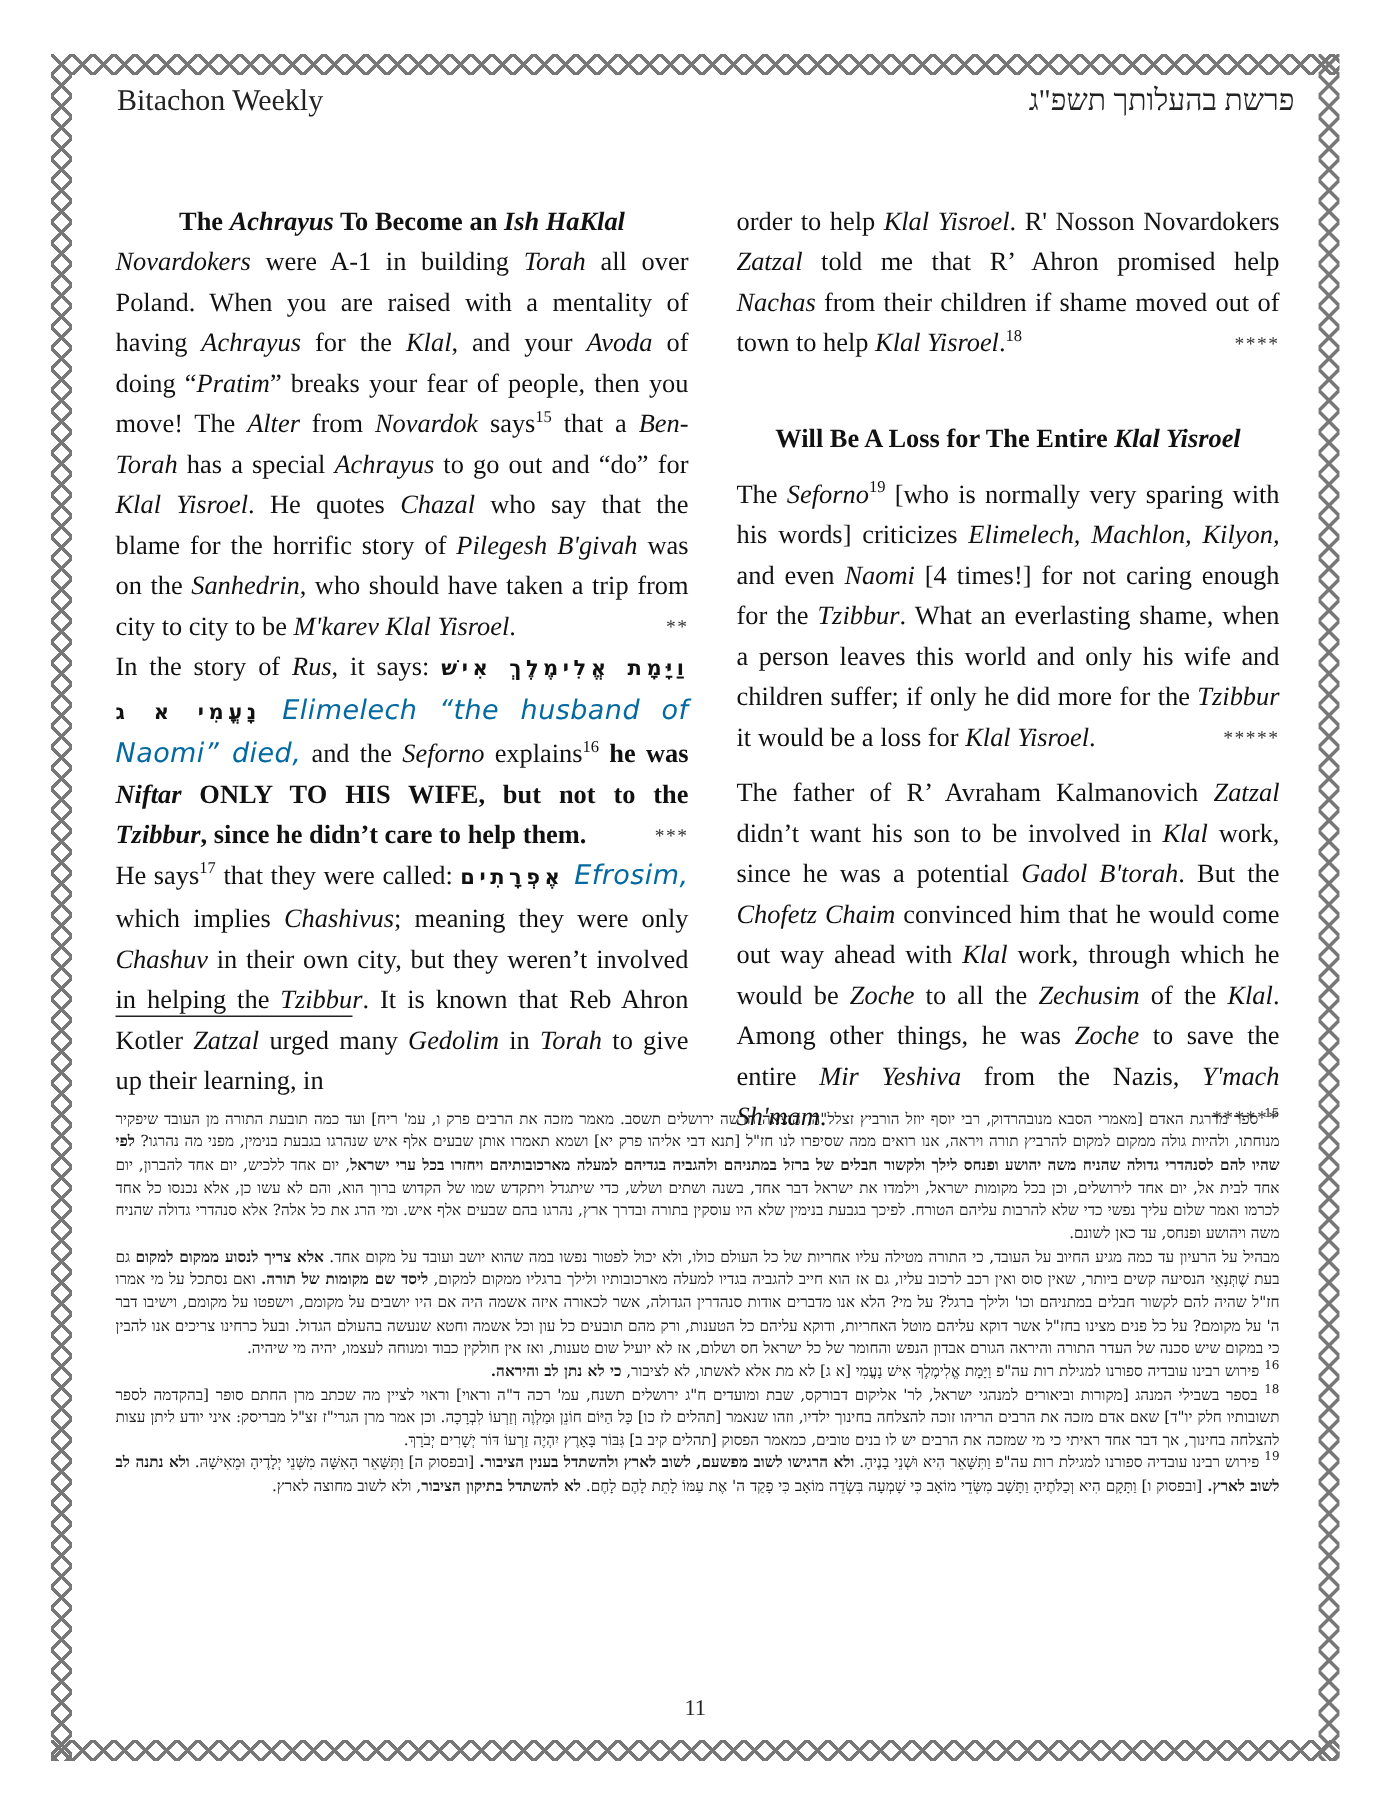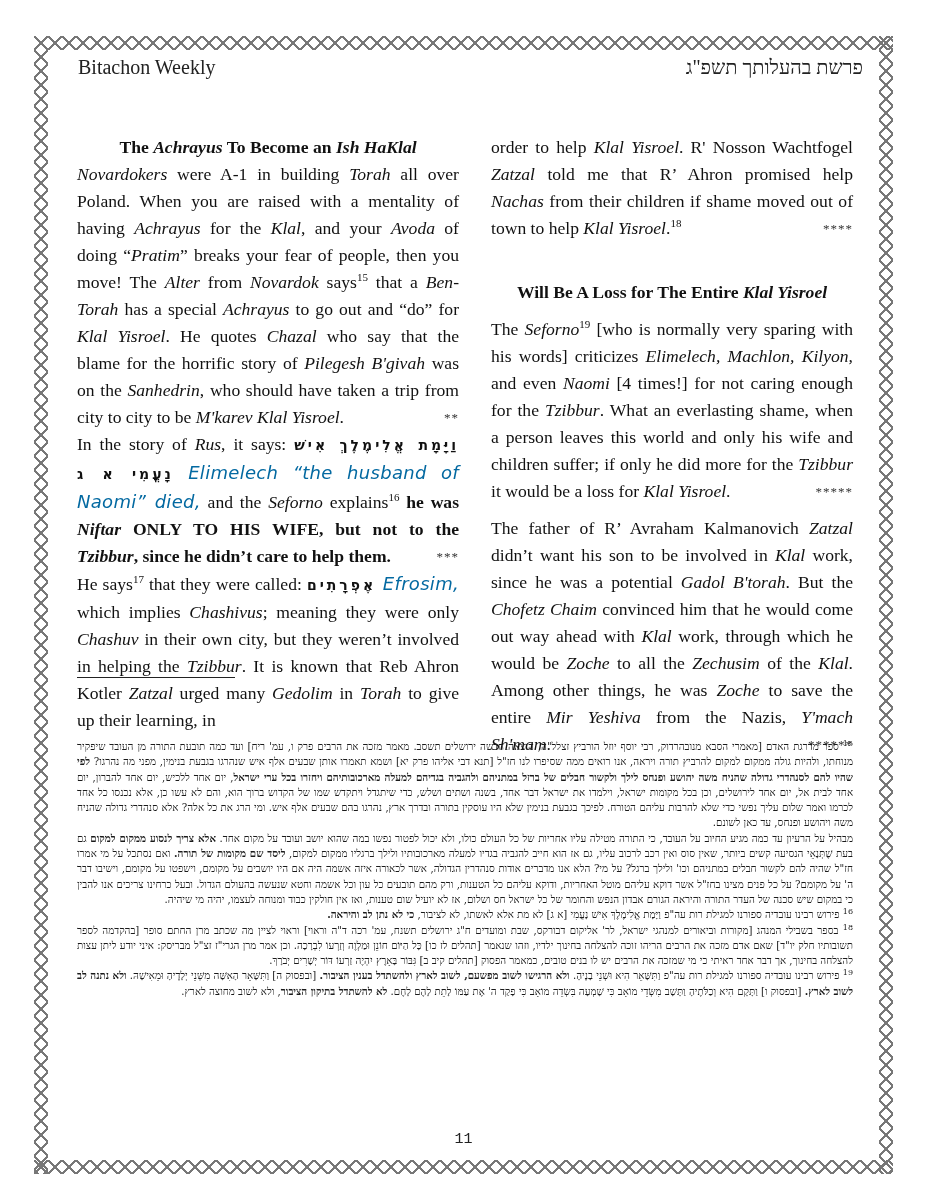--- a/index.html
+++ b/index.html
@@ -38,21 +38,21 @@
   .stars { float: right; font-size: 13px; color: #333; letter-spacing: 1px; }
   .sup { font-size: 11px; vertical-align: super; line-height: 0; }
   .hand { font-family: "DejaVu Sans", sans-serif; font-size: 18px; color: #0369a1; font-style: italic; font-weight: 300; letter-spacing: 0.3px; }
   .heb { font-family: "DejaVu Sans", sans-serif; font-size: 14px; letter-spacing: 3px; font-weight: bold; direction: rtl; unicode-bidi: embed; }
   .gap { height: 10px; }
 
   .fn-rule { position: absolute; top: 677px; left: 77px; width: 158px; border-top: 1px solid #222; }
   .footnotes { position: absolute; top: 700px; left: 77px; width: 776px; direction: rtl; font-family: "DejaVu Serif", serif; font-size: 10.2px; line-height: 15.3px; text-align: justify; color: #1a1a1a; margin-top: 39px; }
   .footnotes p { margin: 0; }
   .fn-num { font-size: 8px; vertical-align: super; line-height: 0; }
-  .page-num { position: absolute; top: 1131px; left: 0; width: 927px; text-align: center; font-family: Liberation Mono, monospace; font-size: 15px; color: #222; }
+  .page-num { position: absolute; top: 1131px; left: 0; width: 927px; text-align: center; font-family: Liberation Serif, serif; font-size: 15px; color: #222; }
 </style>
 </head>
 <body>
 
 <div class="border-top"></div>
 <div class="border-bottom"></div>
 <div class="border-left"></div>
 <div class="border-right"></div>
 
 <div class="header">
@@ -63,21 +63,21 @@
 <div class="col col-left">
   <p class="center-head">
     <span>The </span><i>Achrayus</i><span> To Become an </span><i>Ish HaKlal</i>
   </p>
   <p><i>Novardokers</i><span> were A-1 in building </span><i>Torah</i><span> all over Poland. When you are raised with a mentality of having </span><i>Achrayus</i><span> for the </span><i>Klal</i><span>, and your </span><i>Avoda</i><span> of doing “</span><i>Pratim</i><span>” breaks your fear of people, then you move!  The </span><i>Alter</i><span> from </span><i>Novardok</i><span> says</span><span class="sup">15</span><span> that a </span><i>Ben-Torah</i><span> has a special </span><i>Achrayus</i><span> to go out and “do” for </span><i>Klal Yisroel</i><span>. He quotes </span><i>Chazal</i><span> who say that the blame for the horrific story of </span><i>Pilegesh B'givah</i><span> was on the </span><i>Sanhedrin</i><span>, who should have taken a trip from city to city to be </span><i>M'karev Klal Yisroel</i><span>.</span><span class="stars">**</span></p>
   <p><span>In the story of </span><i>Rus</i><span>, it says: </span><span class="heb">וַיָּמָת אֱלִימֶלֶךְ אִישׁ נָעֳמִי א ג</span><span class="hand"> Elimelech “the husband of Naomi” died,</span><span> and the </span><i>Seforno</i><span> explains</span><span class="sup">16</span><b> he was </b><b><i>Niftar</i></b><b> ONLY TO HIS WIFE, but not to the </b><b><i>Tzibbur</i></b><b>, since he didn’t care to help them.</b><span class="stars">***</span></p>
   <p><span>He says</span><span class="sup">17</span><span> that they were called: </span><span class="heb">אֶפְרָתִים</span><span class="hand"> Efrosim,</span><span> which implies </span><i>Chashivus</i><span>; meaning they were only </span><i>Chashuv</i><span> in their own city, but they weren’t involved in helping the </span><i>Tzibbur</i><span>. It is known that Reb Ahron Kotler </span><i>Zatzal</i><span> urged many </span><i>Gedolim</i><span> in </span><i>Torah</i><span> to give up their learning, in</span></p>
 </div>
 
 <div class="col col-right">
-  <p><span>order to help </span><i>Klal Yisroel</i><span>. R' Nosson Wachtfogel </span><i>Zatzal</i><span> told me that R’ Ahron promised help </span><i>Nachas</i><span> from their children if shame moved out of town to help </span><i>Klal Yisroel</i><span>.</span><span class="sup">18</span><span class="stars">****</span></p>
+  <p><span>order to help </span><i>Klal Yisroel</i><span>. R' Nosson Novardokers </span><i>Zatzal</i><span> told me that R’ Ahron promised help </span><i>Nachas</i><span> from their children if shame moved out of town to help </span><i>Klal Yisroel</i><span>.</span><span class="sup">18</span><span class="stars">****</span></p>
   <div class="gap"></div>
   <p class="center-head">
     <br>
     <span>Will Be A Loss for The Entire </span><i>Klal Yisroel</i>
   </p>
   <div class="gap"></div>
   <p><span>The </span><i>Seforno</i><span class="sup">19</span><span> [who is normally very sparing with his words] criticizes </span><i>Elimelech, Machlon, Kilyon,</i><span> and even </span><i>Naomi</i><span> [4 times!] for not caring enough for the </span><i>Tzibbur</i><span>. What an everlasting shame, when a person leaves this world and only his wife and children suffer; if only he did more for the </span><i>Tzibbur</i><span> it would be a loss for </span><i>Klal Yisroel</i><span>.</span><span class="stars">*****</span></p>
   <div class="gap"></div>
   <p><span>The father of R’ Avraham Kalmanovich </span><i>Zatzal</i><span> didn’t want his son to be involved in </span><i>Klal</i><span> work, since he was a potential </span><i>Gadol B'torah</i><span>. But the </span><i>Chofetz Chaim</i><span> convinced him that he would come out way ahead with </span><i>Klal</i><span> work, through which he would be </span><i>Zoche</i><span> to all the </span><i>Zechusim</i><span> of the </span><i>Klal</i><span>. Among other things, he was </span><i>Zoche</i><span> to save the entire </span><i>Mir Yeshiva</i><span> from the Nazis, </span><i>Y'mach Sh'mam</i><span>.</span><span class="stars">******</span></p>
 </div>

